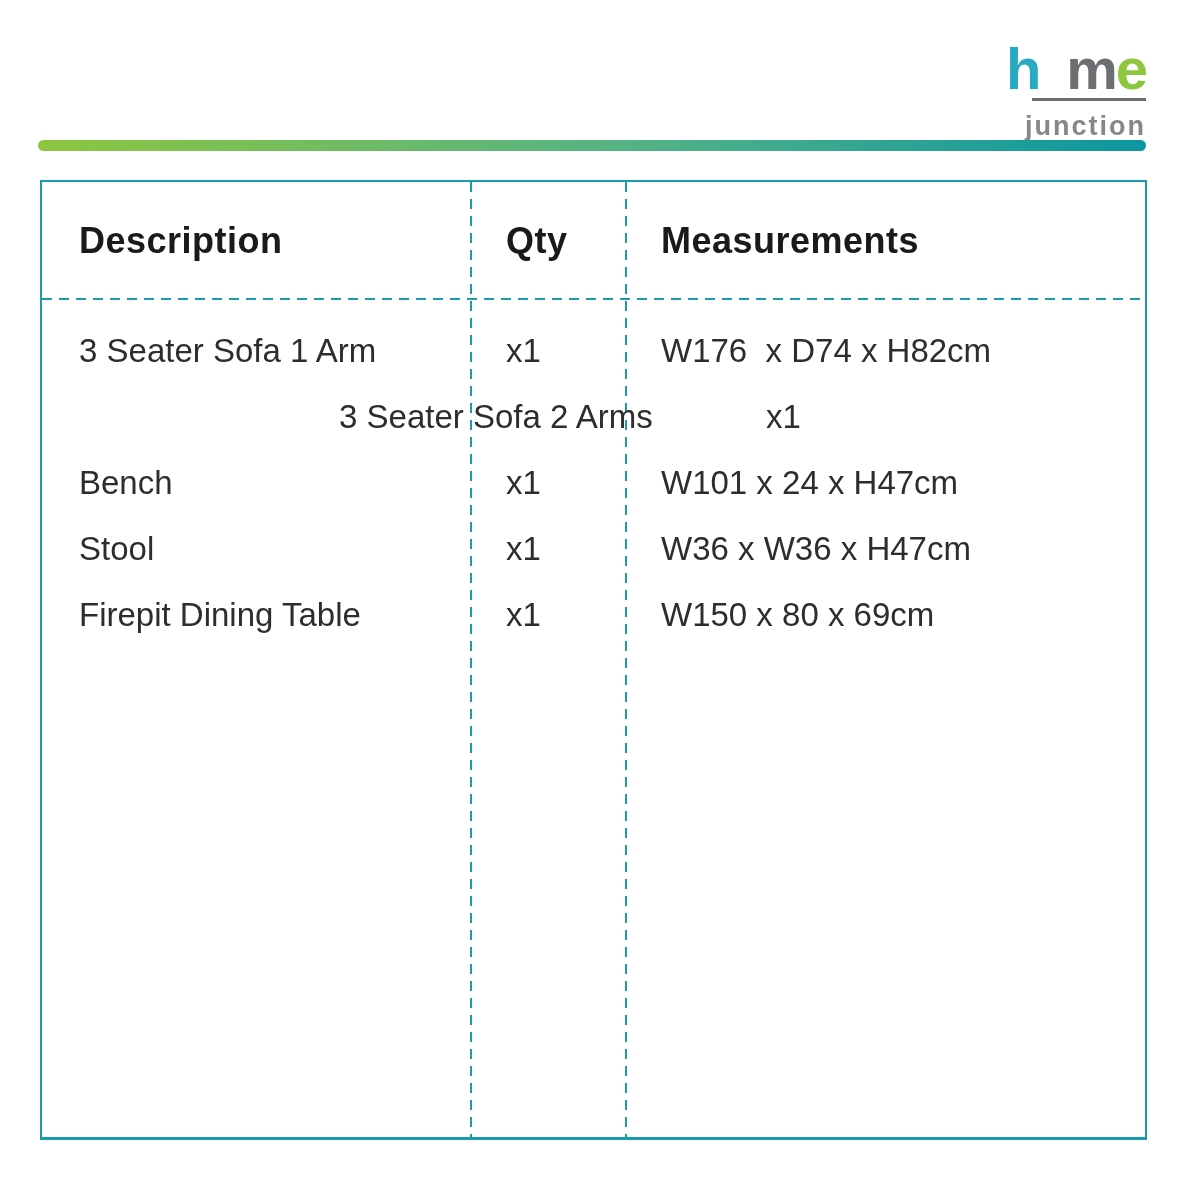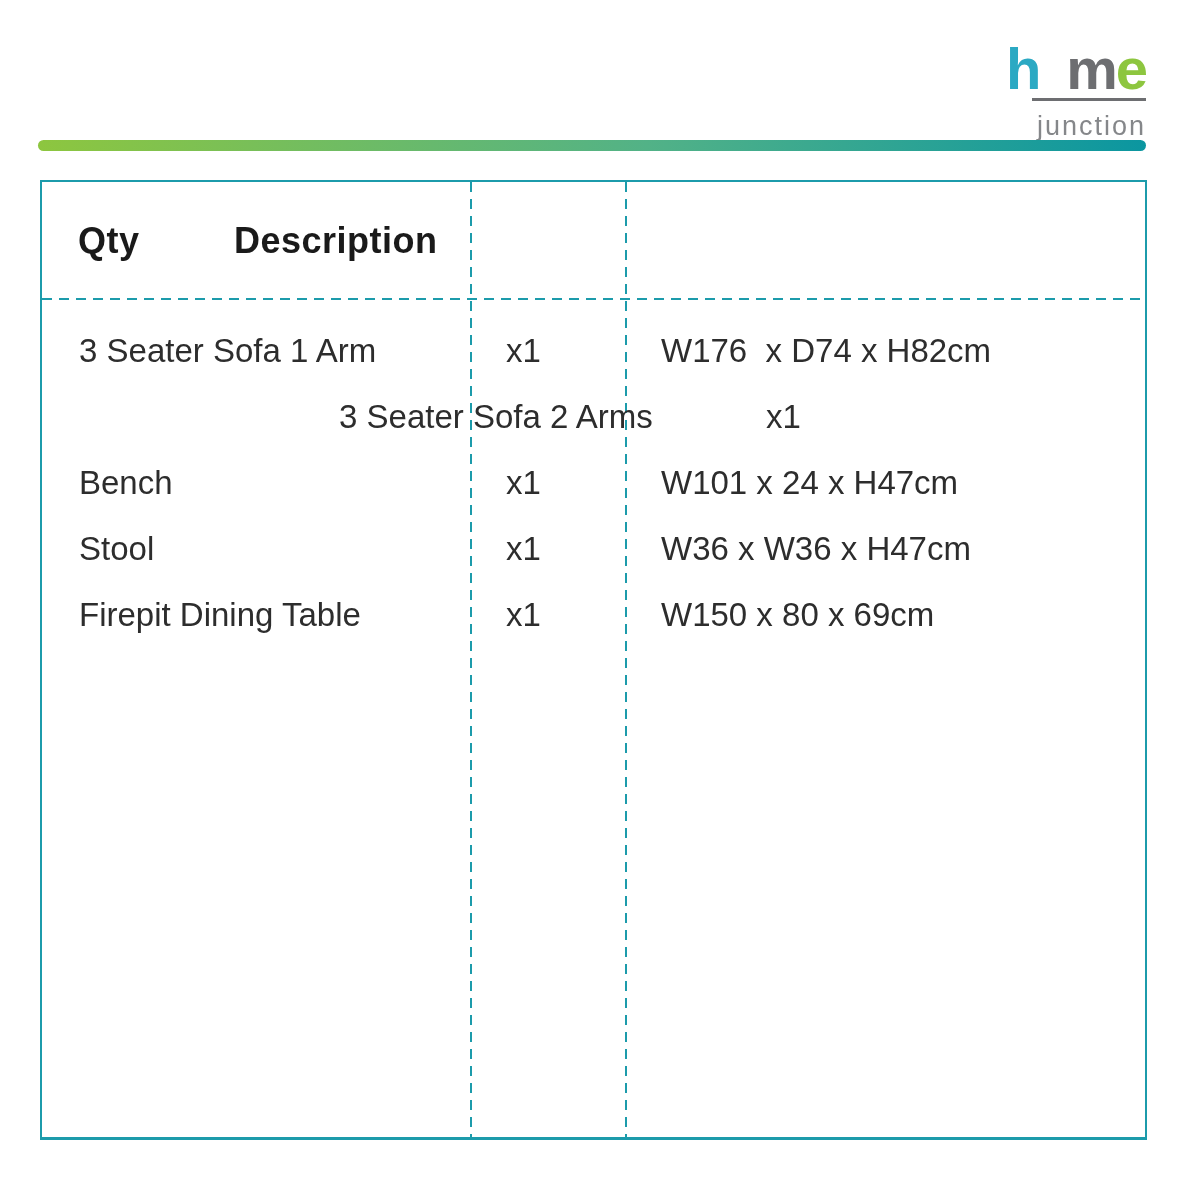--- a/index.html
+++ b/index.html
@@ -57,21 +57,21 @@
     background: #ffffff;
     border-radius: 50%;
   }
   .logo-rule {
     height: 3px;
     background: #6D6E71;
     margin: 3px 0 4px 26px;
   }
   .logo-junction {
     font-size: 27px;
-    font-weight: 400;
+    font-weight: 700;
     color: #85878A;
     letter-spacing: 2px;
     line-height: 1;
     margin-top: 12px;
   }
 
   
   .gradient-rule {
     position: absolute;
     left: 38px; top: 140px;
@@ -162,22 +162,23 @@
     <div class="logo-junction">junction</div>
   </div>
 
   <div class="gradient-rule"></div>
 
   <div class="table">
     <div class="vline vline-1"></div>
     <div class="vline vline-2"></div>
 
     <div class="thead">
+      <div class="cell c-desc th">Description</div>
       <div class="cell c-qty th">Qty</div>
-      <div class="cell c-desc th">Description</div>
+      <div class="cell c-meas th">Measurements</div>
     </div>
 
     <div class="tbody">
       <div class="row">
         <div class="cell c-desc">3 Seater Sofa 1 Arm</div>
         <div class="cell c-qty">x1</div>
         <div class="cell c-meas">W176  x D74 x H82cm</div>
       </div>
       <div class="row">
         <div class="cell c-desc">3 Seater Sofa 2 Arms</div>

